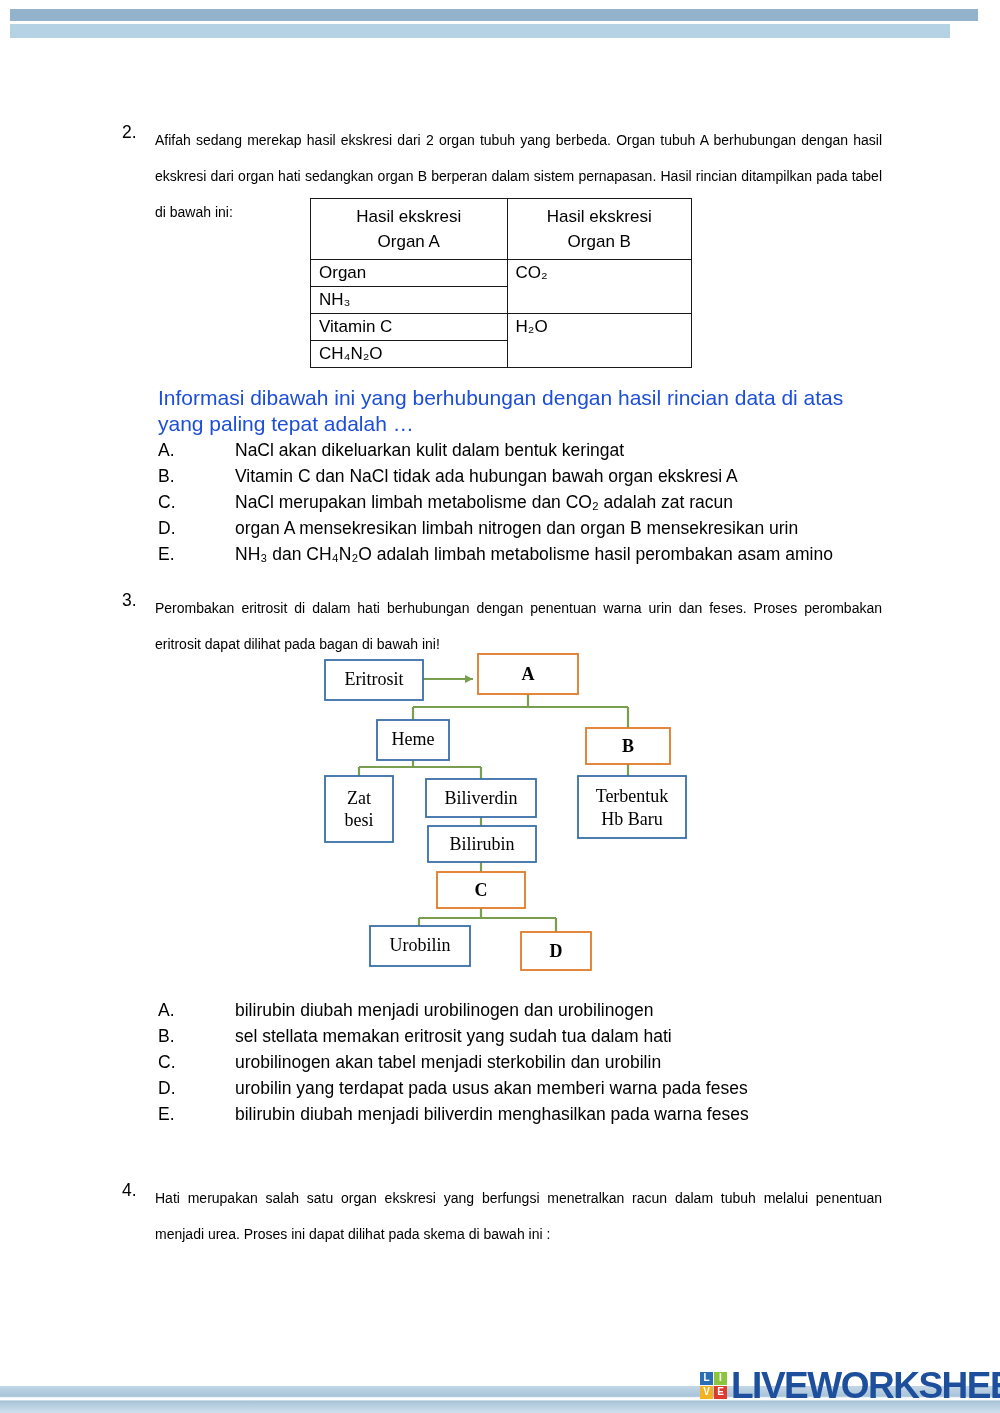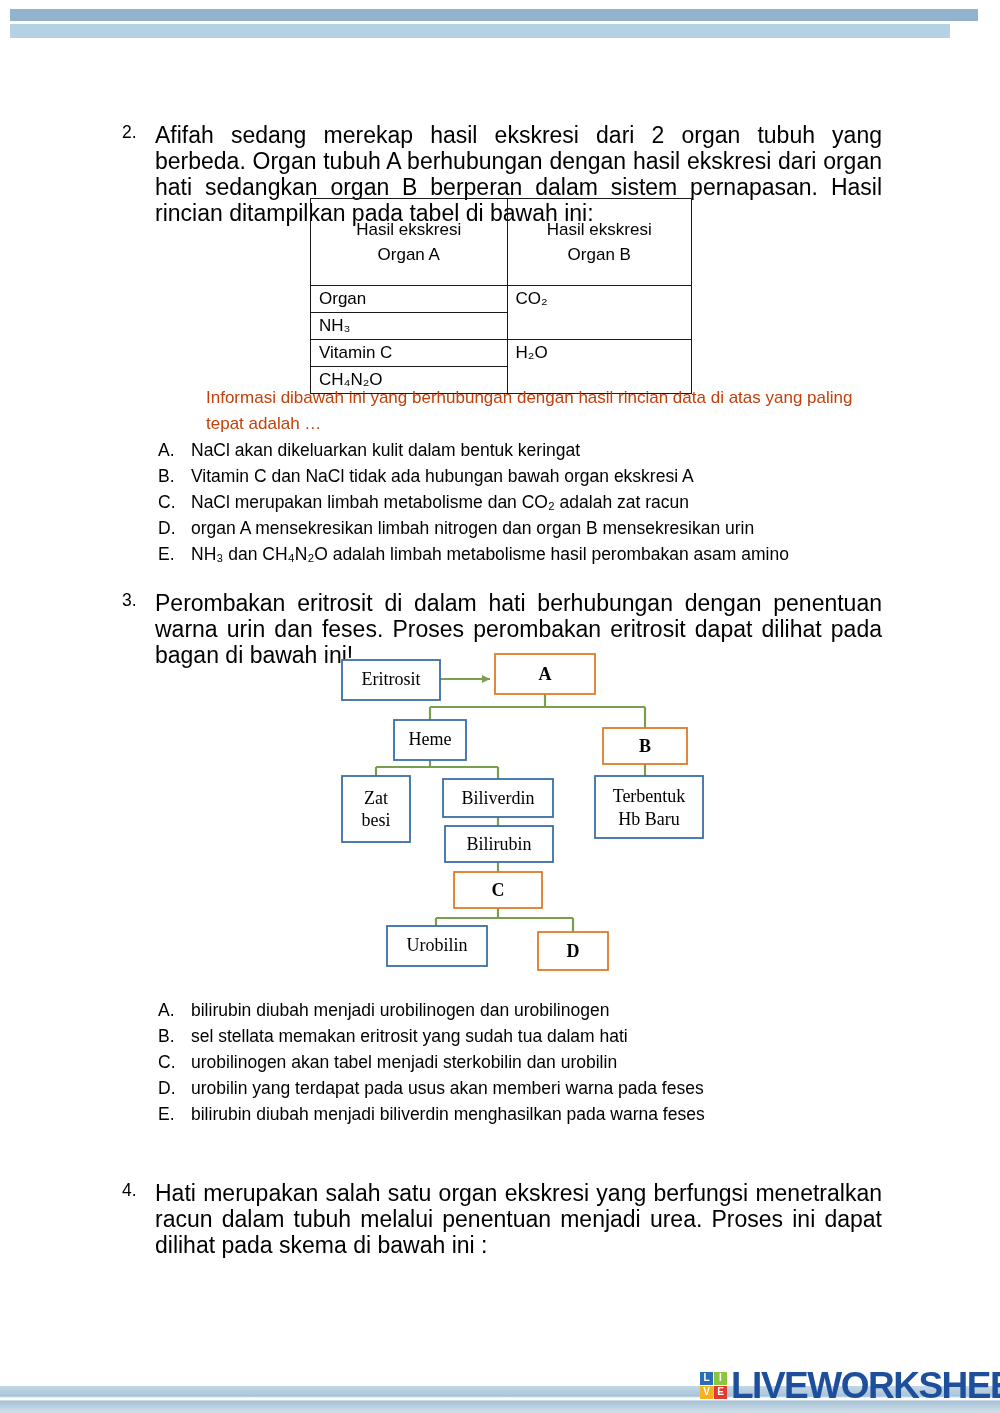--- a/index.html
+++ b/index.html
@@ -73,79 +73,78 @@
 
   .qrow { display: flex; }
   .qnum {
     width: 33px;
     flex: 0 0 33px;
     font-size: 17.5px;
     color: #000;
   }
   .qtext {
     flex: 1 1 auto;
-    font-size: 23px;
-    line-height: 26px;
+    font-size: 14px;
+    line-height: 36px;
     color: #000;
     text-align: justify;
     text-justify: inter-word;
   }
 
   .para {
-    font-size: 17px;
+    font-size: 21px;
     line-height: 26px;
-    color: #c2410c;
-    margin-left: 48px;
+    color: #1d4ed8;
   }
 
   
   .options { margin: 0; }
   .opt {
     display: flex;
     font-size: 17.5px;
     line-height: 26px;
     color: #000;
   }
   .opt-letter { flex: 0 0 33px; width: 33px; }
-  .opt-text { flex: 1 1 auto; }
+  .opt-text { flex: 1 1 auto; margin-left: 44px; }
 
   
   #excretion-table {
     position: absolute;
     left: 310px; top: 198px;
     width: 382px;
     border-collapse: collapse;
     font-size: 17px;
     color: #000;
   }
   #excretion-table td, #excretion-table th {
     border: 1.3px solid #1a1a1a;
     padding: 0;
     font-weight: normal;
   }
   #excretion-table .hcell {
     text-align: center;
     height: 54px;
     line-height: 25px;
     vertical-align: middle;
-    padding: 18px 0;
+    padding: 5px 0;
   }
   #excretion-table .dcell {
     height: 26px;
     padding: 2px 4px 2px 8px;
     vertical-align: top;
     line-height: 22px;
   }
   #excretion-table .colA { width: 197px; }
   #excretion-table .colB { width: 185px; }
 
   
   #flow-diagram {
     position: absolute;
-    left: 330px; top: 650px;
+    left: 313px; top: 650px;
     width: 390px; height: 330px;
   }
   #flow-diagram svg { display: block; }
   .dbox-label {
     font-family: "Liberation Serif", serif;
     fill: #000;
   }
 </style>
 </head>
 <body>

